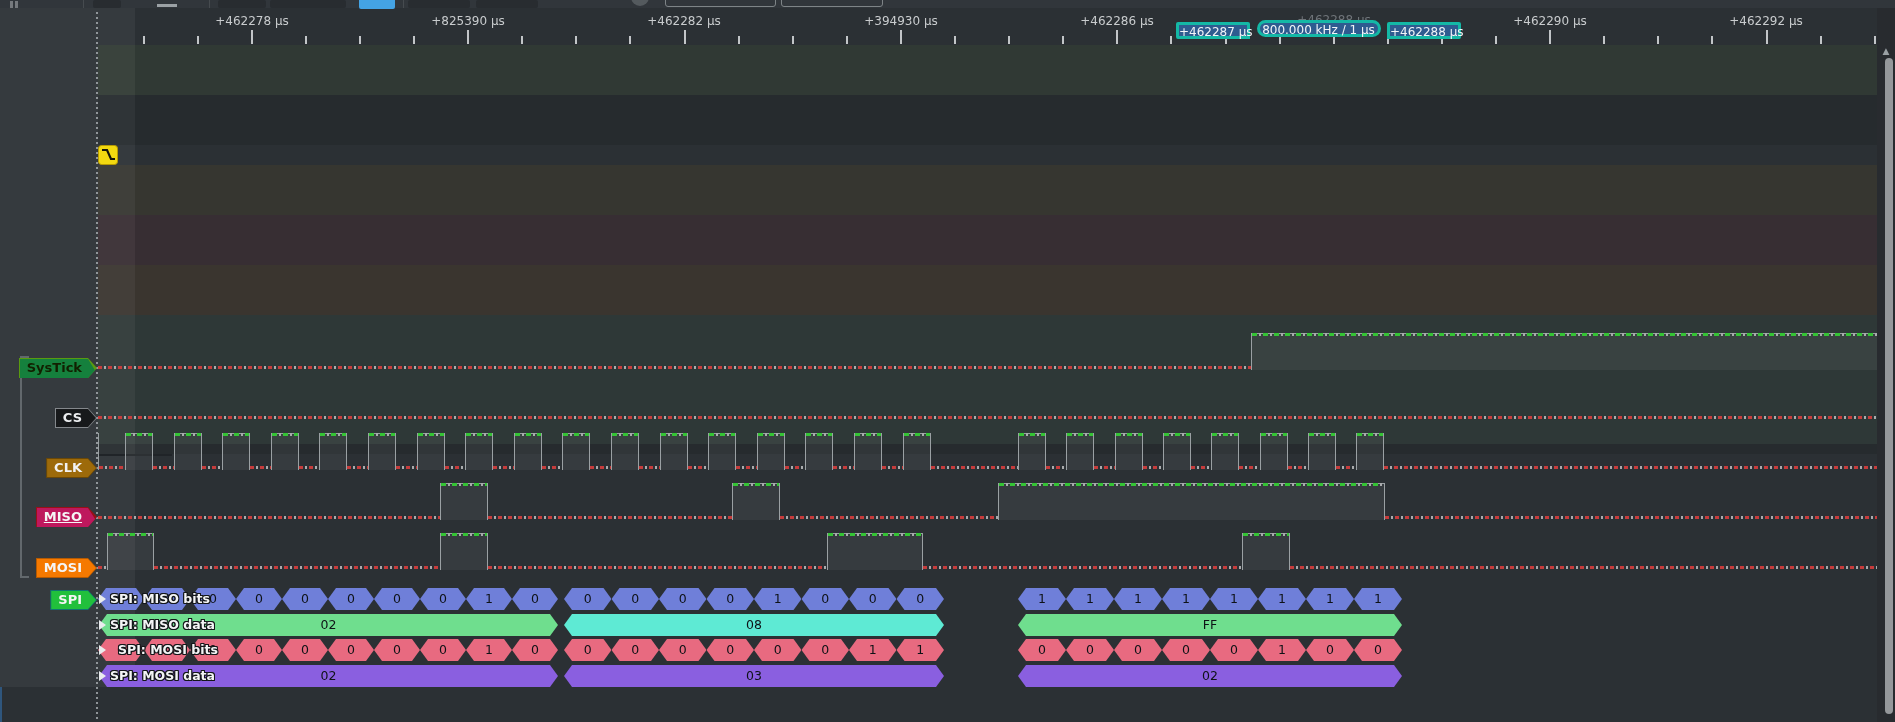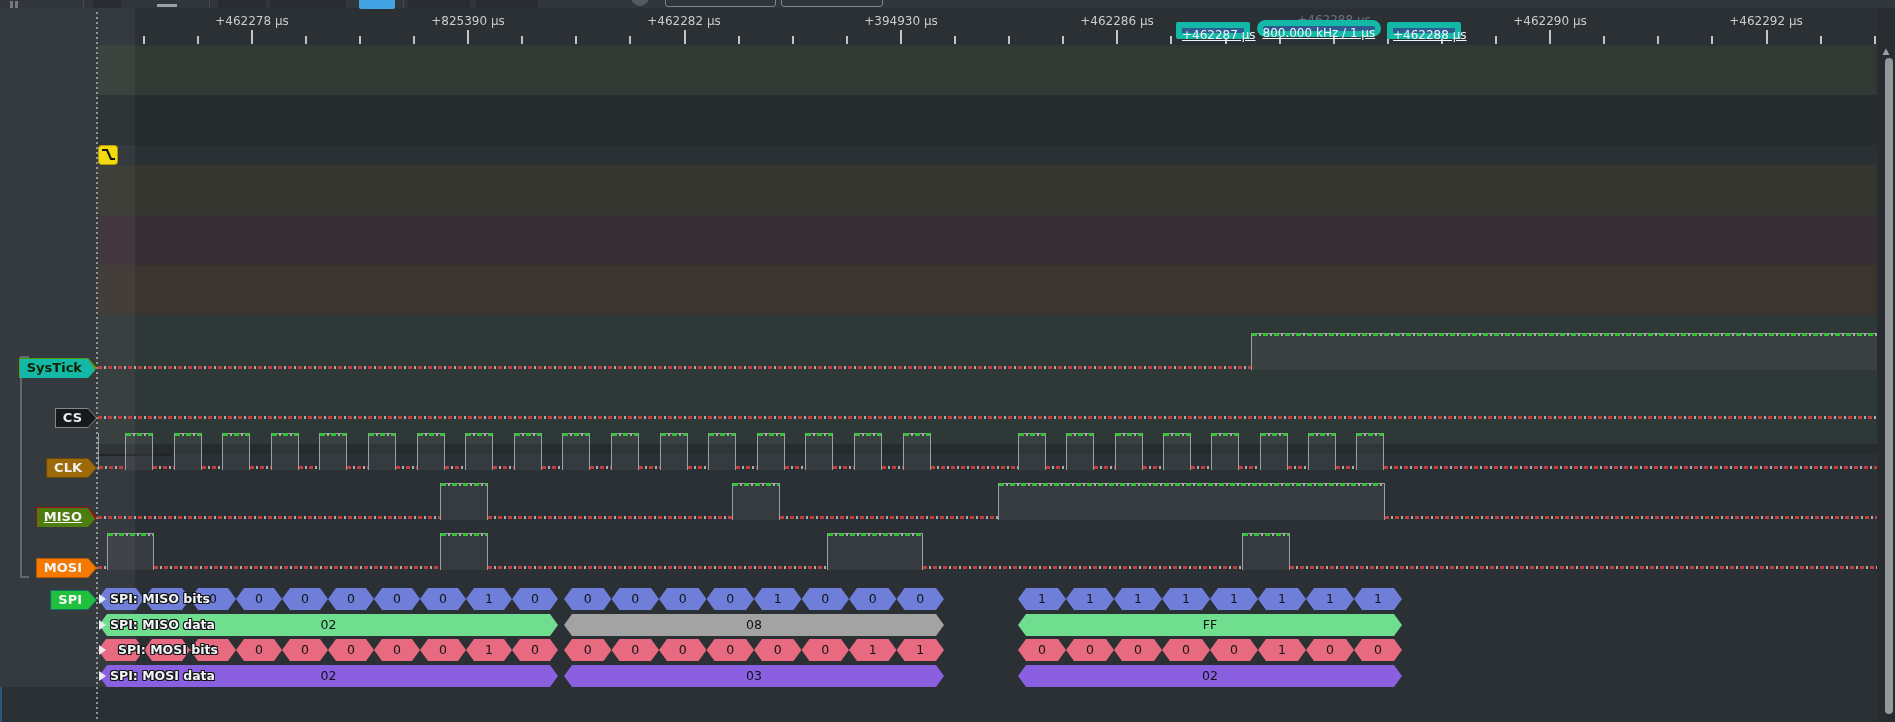--- a/index.html
+++ b/index.html
@@ -18,21 +18,21 @@
   .baseline{position:absolute;height:3px;
          background:repeating-linear-gradient(90deg,#c53c3c 0 4px,rgba(0,0,0,0) 4px 6px,#a9abad 6px 8px,rgba(0,0,0,0) 8px 10px);}
   .hex{position:absolute;height:22px;line-height:22px;text-align:center;color:#0e1216;
        font-size:12.5px;clip-path:polygon(8px 0,calc(100% - 8px) 0,100% 50%,calc(100% - 8px) 100%,8px 100%,0 50%);}
   .dlabel{position:absolute;color:#f4f5f6;font-size:12.5px;font-weight:600;white-space:nowrap;z-index:4;
        text-shadow:-1px 0 0 #14171a,1px 0 0 #14171a,0 -1px 0 #14171a,0 1px 0 #14171a,
                    -1px -1px 0 #14171a,1px 1px 0 #14171a,1px -1px 0 #14171a,-1px 1px 0 #14171a;}
   .tri{position:absolute;width:0;height:0;border-top:5px solid transparent;border-bottom:5px solid transparent;
        border-left:7px solid #e9ecee;z-index:4;}
   .flag{position:absolute;box-sizing:border-box;height:17px;line-height:15px;text-align:center;
-        background:#2e5c90;border:6px solid #14b8a6;color:#f2f5f8;font-size:12px;white-space:nowrap;z-index:12;text-decoration:underline;}
+        background:#2e5c90;border:3px solid #14b8a6;color:#f2f5f8;font-size:12px;white-space:nowrap;z-index:12;}
   .toolbtn{position:absolute;top:0;height:8px;background:#282c30;border-radius:2px;}
   .sep{position:absolute;top:0;width:1px;height:8px;background:#464b4f;}
 </style>
 </head>
 <body>
 
 <div id="app">
 
   <div class="abs" id="toolbar" style="left:0;top:0;width:1895px;height:8px;background:#31363b;z-index:20;">
     <div class="abs" style="left:10px;top:1px;width:3px;height:7px;background:#75797d;"></div>
@@ -269,21 +269,21 @@
         <div class="hex" style="left: 968px; top: 543px; width: 48px; background: rgb(111, 127, 217); z-index: 3;">1</div>
         <div class="hex" style="left: 1016px; top: 543px; width: 48px; background: rgb(111, 127, 217); z-index: 3;">1</div>
         <div class="hex" style="left: 1064px; top: 543px; width: 48px; background: rgb(111, 127, 217); z-index: 3;">1</div>
         <div class="hex" style="left: 1112px; top: 543px; width: 48px; background: rgb(111, 127, 217); z-index: 3;">1</div>
         <div class="hex" style="left: 1160px; top: 543px; width: 48px; background: rgb(111, 127, 217); z-index: 3;">1</div>
         <div class="hex" style="left: 1208px; top: 543px; width: 48px; background: rgb(111, 127, 217); z-index: 3;">1</div>
         <div class="hex" style="left: 1256px; top: 543px; width: 48px; background: rgb(111, 127, 217); z-index: 3;">1</div>
         <div class="tri" style="left: 1px; top: 549px;"></div>
         <div class="dlabel" style="left: 12px; top: 546px;">SPI: MISO bits</div>
         <div class="hex" style="left: 1px; top: 569px; width: 459px; background: rgb(111, 222, 142); z-index: 3;">02</div>
-        <div class="hex" style="left: 466px; top: 569px; width: 380px; background: #a3a3a3; z-index: 3;">08</div>
+        <div class="hex" style="left: 466px; top: 569px; width: 380px; background: #5eead4; z-index: 3;">08</div>
         <div class="hex" style="left: 920px; top: 569px; width: 384px; background: rgb(111, 222, 142); z-index: 3;">FF</div>
         <div class="tri" style="left: 1px; top: 575px;"></div>
         <div class="dlabel" style="left: 12px; top: 572px;">SPI: MISO data</div>
         <div class="hex" style="left: 0px; top: 594px; width: 46px; background: rgb(232, 106, 128); z-index: 3;">0</div>
         <div class="hex" style="left: 46px; top: 594px; width: 46px; background: rgb(232, 106, 128); z-index: 3;">0</div>
         <div class="hex" style="left: 92px; top: 594px; width: 46px; background: rgb(232, 106, 128); z-index: 3;">0</div>
         <div class="hex" style="left: 138px; top: 594px; width: 46px; background: rgb(232, 106, 128); z-index: 3;">0</div>
         <div class="hex" style="left: 184px; top: 594px; width: 46px; background: rgb(232, 106, 128); z-index: 3;">0</div>
         <div class="hex" style="left: 230px; top: 594px; width: 46px; background: rgb(232, 106, 128); z-index: 3;">0</div>
         <div class="hex" style="left: 276px; top: 594px; width: 46px; background: rgb(232, 106, 128); z-index: 3;">0</div>
@@ -321,30 +321,30 @@
   <div class="abs" style="left:20px;top:356px;width:2px;height:222px;background:#62686c;z-index:30;"></div>
   <div class="abs" style="left:20px;top:356px;width:9px;height:2px;background:#62686c;z-index:30;"></div>
   <div class="abs" style="left:20px;top:576px;width:9px;height:2px;background:#62686c;z-index:30;"></div>
   <div class="abs" style="left:96px;top:12px;width:2px;height:710px;z-index:6;opacity:.8;
               background:repeating-linear-gradient(180deg,#a8adb1 0 2px,rgba(0,0,0,0) 2px 5px);"></div>
 
   <div class="abs" style="left:1877px;top:8px;width:18px;height:714px;background:#282b2f;z-index:25;"></div>
   <div class="abs" style="left:1880px;top:46px;width:12px;height:10px;color:#9aa0a4;font-size:9px;line-height:10px;text-align:center;z-index:26;">▲</div>
   <div class="abs" style="left:1885px;top:58px;width:8px;height:656px;background:#95989b;border-radius:4px;z-index:26;"></div>
 <div class="tag" style="right: 1798px; top: 358px; background: rgb(90, 154, 16); min-width: 40px;">
-      <div style="background: #14b8a6; color: rgb(18, 32, 0); position: relative; left: 0px; top: 1px; margin: 0px 1px; line-height: 18px; padding: 0px 14px 8px 7px; clip-path: polygon(0px 0px, calc(100% - 8px) 0px, 100% 50%, calc(100% - 8px) 100%, 0px 100%);">SysTick</div>
+      <div style="background: #15803d; color: rgb(18, 32, 0); position: relative; left: 0px; top: 1px; margin: 0px 1px; line-height: 18px; padding: 0px 14px 8px 7px; clip-path: polygon(0px 0px, calc(100% - 8px) 0px, 100% 50%, calc(100% - 8px) 100%, 0px 100%);">SysTick</div>
     </div>
     <div class="tag" style="right: 1798px; top: 408px; background: rgb(132, 136, 140); min-width: 40px;">
       <div style="background: rgb(23, 25, 27); color: rgb(236, 238, 240); position: relative; left: 0px; top: 1px; margin: 0px 1px; line-height: 18px; padding: 0px 14px 0px 7px; clip-path: polygon(0px 0px, calc(100% - 8px) 0px, 100% 50%, calc(100% - 8px) 100%, 0px 100%);">CS</div>
     </div>
     <div class="tag" style="right: 1798px; top: 458px; background: rgb(107, 72, 7); min-width: 40px; text-align: right;">
       <div style="background: rgb(157, 106, 10); color: rgb(242, 242, 242); position: relative; left: 0px; top: 1px; margin: 0px 1px; line-height: 18px; padding: 0px 14px 0px 7px; clip-path: polygon(0px 0px, calc(100% - 8px) 0px, 100% 50%, calc(100% - 8px) 100%, 0px 100%);">CLK</div>
     </div>
     <div class="tag" style="right: 1798px; top: 507px; background: rgb(154, 16, 22); min-width: 40px;">
-      <div style="background: #4d7c0f; color: rgb(245, 245, 245); position: relative; left: 0px; top: 1px; margin: 0px 1px; line-height: 18px; padding: 0px 14px 7px 7px; clip-path: polygon(0px 0px, calc(100% - 8px) 0px, 100% 50%, calc(100% - 8px) 100%, 0px 100%); text-decoration: underline;">MISO</div>
+      <div style="background: #be185d; color: rgb(245, 245, 245); position: relative; left: 0px; top: 1px; margin: 0px 1px; line-height: 18px; padding: 0px 14px 7px 7px; clip-path: polygon(0px 0px, calc(100% - 8px) 0px, 100% 50%, calc(100% - 8px) 100%, 0px 100%); text-decoration: underline;">MISO</div>
     </div>
     <div class="tag" style="right: 1798px; top: 558px; background: rgb(181, 90, 2); min-width: 40px;">
       <div style="background: rgb(245, 121, 0); color: rgb(245, 245, 245); position: relative; left: 0px; top: 1px; margin: 0px 1px; line-height: 18px; padding: 0px 14px 0px 7px; clip-path: polygon(0px 0px, calc(100% - 8px) 0px, 100% 50%, calc(100% - 8px) 100%, 0px 100%);">MOSI</div>
     </div>
     <div class="tag" style="right: 1798px; top: 590px; background: #0f766e; min-width: 30px;">
       <div style="background: rgb(33, 192, 60); color: rgb(245, 245, 245); position: relative; left: 0px; top: 1px; margin: 0px 1px; line-height: 18px; padding: 0px 14px 0px 7px; clip-path: polygon(0px 0px, calc(100% - 8px) 0px, 100% 50%, calc(100% - 8px) 100%, 0px 100%);">SPI</div>
     </div>
     <div style="left: 1251px; top: 35px; width: 135px; height: 687px; background: rgba(255, 255, 255, 0.05); z-index: 8;"></div>
     <div style="left: 1250px; top: 39px; width: 2px; height: 683px; background: rgb(47, 86, 125); z-index: 9;"></div>
     <div class="flag" style="left: 1176px; top: 22px; width: 74px; border-radius: 2px 2px 0px;">+462287 µs</div>

